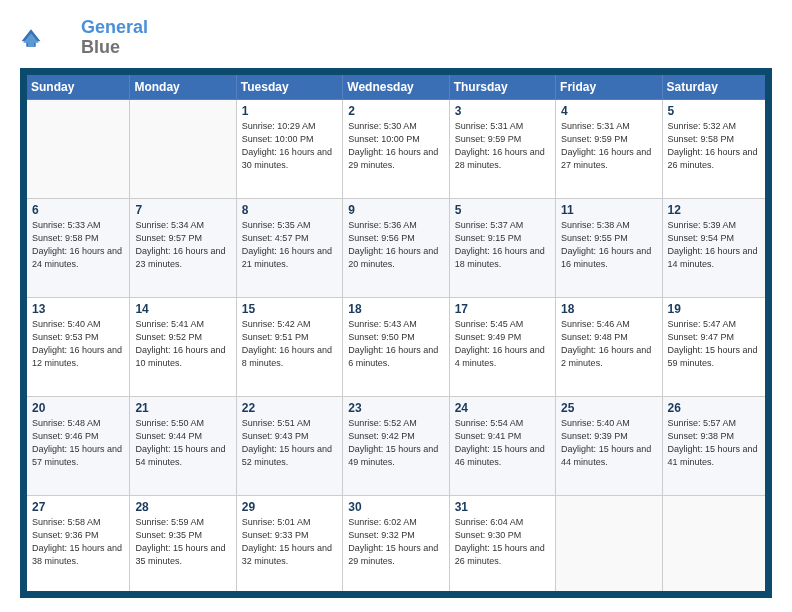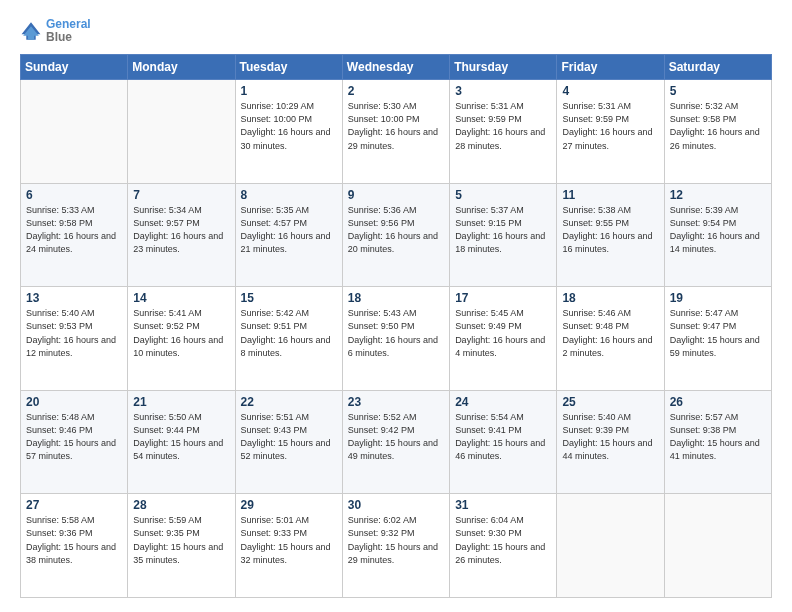--- a/index.html
+++ b/index.html
@@ -22,24 +22,25 @@
       justify-content: space-between;
       align-items: flex-start;
       margin-bottom: 10px;
     }
     .logo {
       display: flex;
       align-items: center;
       gap: 4px;
     }
     .logo-text {
-      font-size: 12px;
+      font-size: 18px;
       font-weight: bold;
       color: #1a3a5c;
       line-height: 1.1;
+      margin-left: 35px;
     }
     .logo-text span {
       color: #4a90d9;
     }
     .logo-icon {
       width: 22px;
       height: 22px;
     }
     .title-block {
       text-align: right;
@@ -50,21 +51,21 @@
       color: #1a3a5c;
       line-height: 1;
     }
     .location {
       font-size: 15px;
       color: #333;
       margin-top: 2px;
     }
     .calendar {
       flex: 1;
-      border: 1px solid #0c4a6e;
+      border: 7px solid #0c4a6e;
       border-collapse: collapse;
       width: 100%;
       table-layout: fixed;
     }
     .calendar th {
       background: #3a6eb5;
       color: #fff;
       font-size: 12px;
       font-weight: bold;
       padding: 5px 4px;

